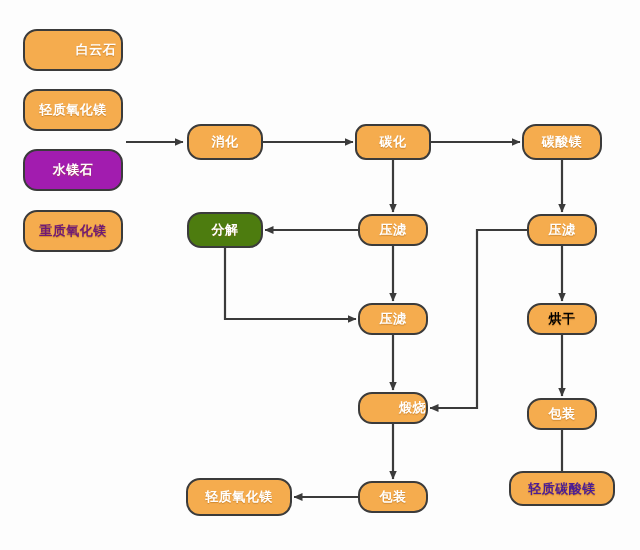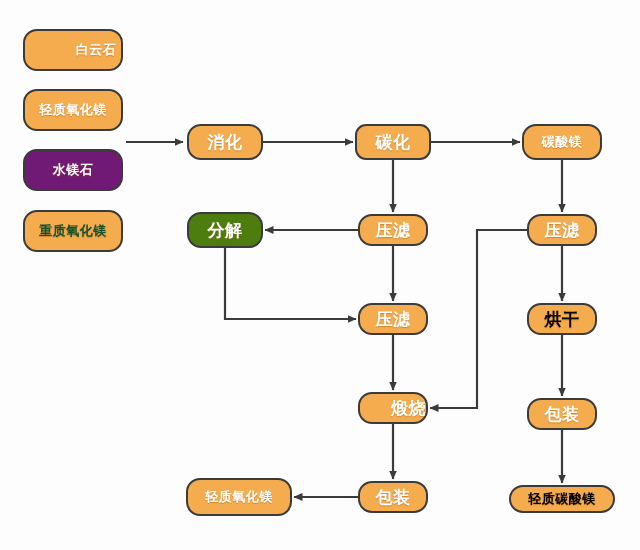--- a/index.html
+++ b/index.html
@@ -18,21 +18,21 @@
     background:#f5ac4e;
     border:2px solid #3b3b3b;
     border-radius:14px;
     color:#ffffff;
     font-weight:bold;
     letter-spacing:0.5px;
     text-shadow:0 1px 1px rgba(160,90,10,.45);
     white-space:nowrap;
     z-index:2;
   }
-  .node.n-sm{font-size:17px;font-family:Liberation Serif, serif;}
+  .node.n-sm{font-size:13px;font-family:Liberation Serif, serif;}
   .node.n-md{font-size:13px;}
   .node.n-lg{font-size:13px;}
   .node-label{pointer-events:none;}
 </style>
 </head>
 <body>
 
 <div id="canvas">
 
   <svg id="edge-layer" viewBox="0 0 640 550" xmlns="http://www.w3.org/2000/svg">
@@ -60,24 +60,24 @@
       </g>
   </svg>
 
   <div id="nodes-group">
       <div class="node n-lg" style="left: 23px; top: 29px; width: 100px; height: 42px; background: rgb(245, 172, 78); border-color: rgb(59, 59, 59); color: rgb(255, 255, 255); padding-left: 46px;">
         <span class="node-label">白云石</span>
       </div>
       <div class="node n-lg" style="left: 23px; top: 89px; width: 100px; height: 42px; background: rgb(245, 172, 78); border-color: rgb(59, 59, 59); color: rgb(255, 255, 255);">
         <span class="node-label">轻质氧化镁</span>
       </div>
-      <div class="node n-lg" style="left: 23px; top: 149px; width: 100px; height: 42px; background: #701a75; border-color: rgb(59, 59, 59); color: rgb(255, 255, 255);">
+      <div class="node n-lg" style="left: 23px; top: 149px; width: 100px; height: 42px; background: #a21caf; border-color: rgb(59, 59, 59); color: rgb(255, 255, 255);">
         <span class="node-label">水镁石</span>
       </div>
-      <div class="node n-lg" style="left: 23px; top: 210px; width: 100px; height: 42px; background: rgb(245, 172, 78); border-color: rgb(59, 59, 59); color: #14532d;">
+      <div class="node n-lg" style="left: 23px; top: 210px; width: 100px; height: 42px; background: rgb(245, 172, 78); border-color: rgb(59, 59, 59); color: #701a75;">
         <span class="node-label">重质氧化镁</span>
       </div>
       <div class="node n-sm" style="left: 187px; top: 124px; width: 76px; height: 36px; background: rgb(245, 172, 78); border-color: rgb(59, 59, 59); color: rgb(255, 255, 255);">
         <span class="node-label">消化</span>
       </div>
       <div class="node n-sm" style="left: 187px; top: 212px; width: 76px; height: 36px; background: #4d7c0f; border-color: rgb(59, 59, 59); color: rgb(255, 255, 255);">
         <span class="node-label">分解</span>
       </div>
       <div class="node n-sm" style="left: 355px; top: 124px; width: 76px; height: 36px; background: rgb(245, 172, 78); border-color: rgb(59, 59, 59); color: rgb(255, 255, 255); border-radius: 11px;">
         <span class="node-label">碳化</span>
@@ -102,18 +102,18 @@
       </div>
       <div class="node n-sm" style="left: 527px; top: 303px; width: 70px; height: 32px; background: rgb(245, 172, 78); border-color: rgb(59, 59, 59); color: #000000;">
         <span class="node-label">烘干</span>
       </div>
       <div class="node n-sm" style="left: 527px; top: 398px; width: 70px; height: 32px; background: rgb(245, 172, 78); border-color: rgb(59, 59, 59); color: rgb(255, 255, 255);">
         <span class="node-label">包装</span>
       </div>
       <div class="node n-lg" style="left: 186px; top: 478px; width: 106px; height: 38px; background: rgb(245, 172, 78); border-color: rgb(59, 59, 59); color: rgb(255, 255, 255);">
         <span class="node-label">轻质氧化镁</span>
       </div>
-      <div class="node n-lg" style="left: 509px; top: 485px; width: 106px; height: 28px; background: rgb(245, 172, 78); border-color: rgb(59, 59, 59); color: #000000;">
+      <div class="node n-lg" style="left: 509px; top: 471px; width: 106px; height: 35px; background: rgb(245, 172, 78); border-color: rgb(59, 59, 59); color: #4c1d95;">
         <span class="node-label">轻质碳酸镁</span>
       </div>
     </div>
 
 </div>
 
 </body></html>

